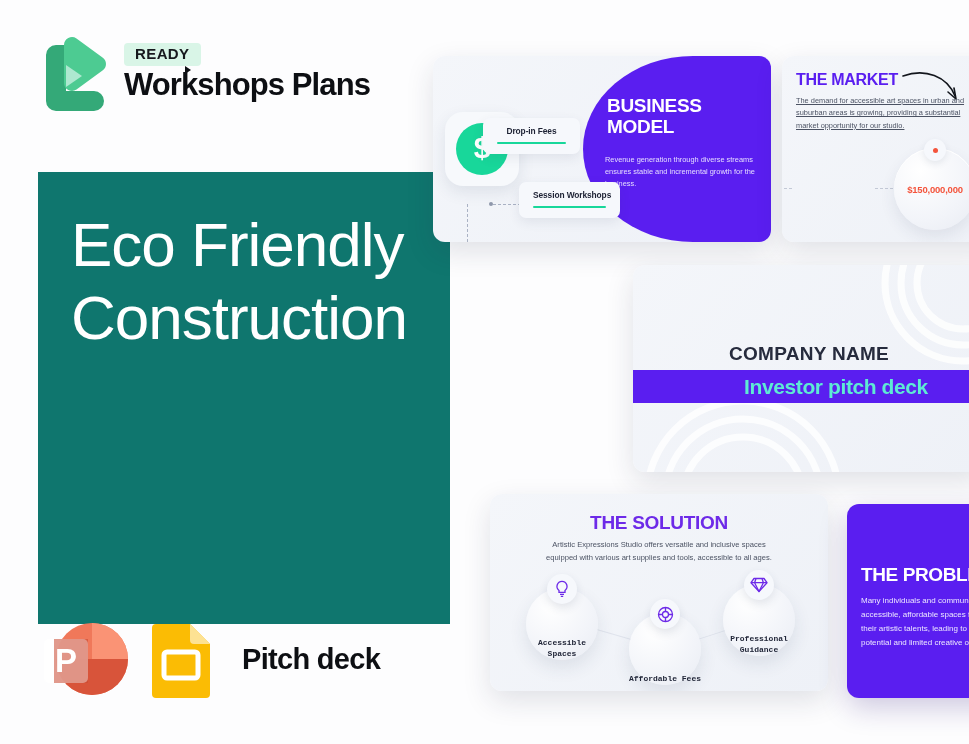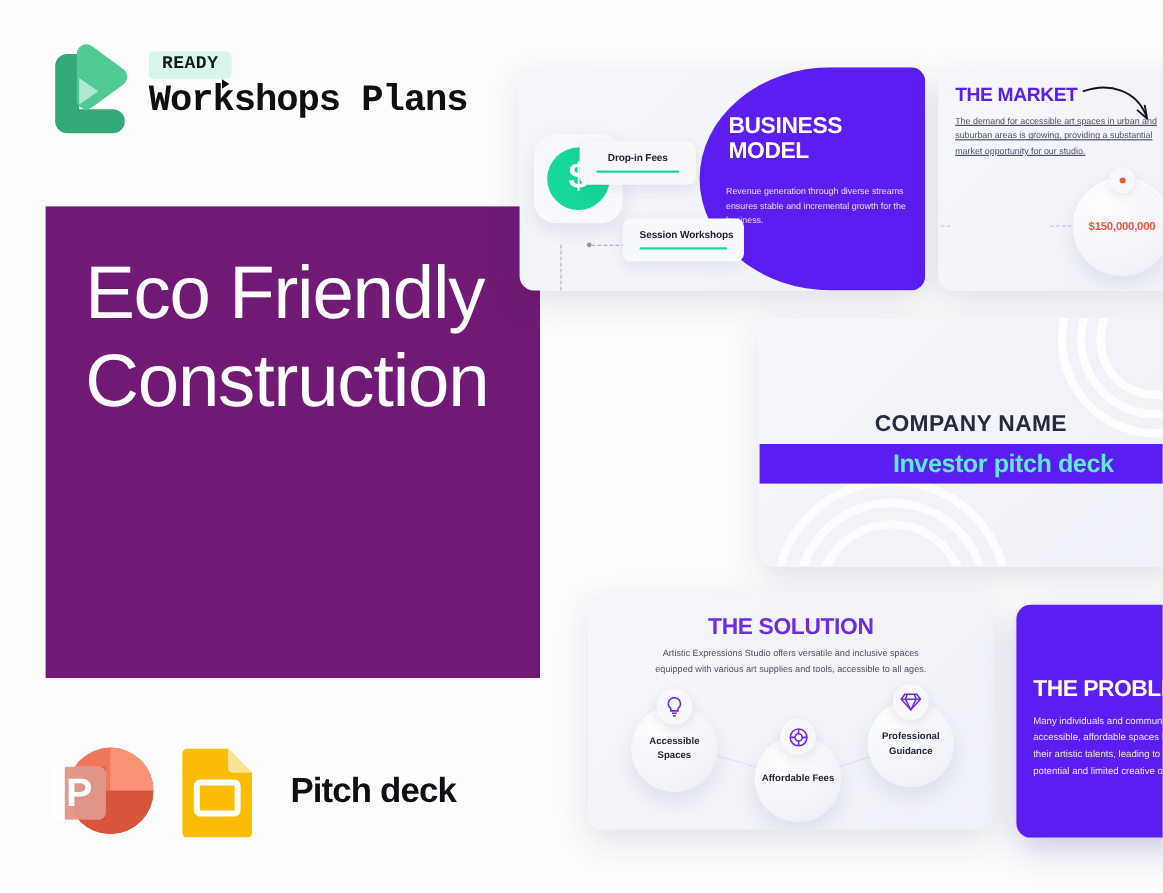--- a/index.html
+++ b/index.html
@@ -8,39 +8,39 @@
     background:#ffffff;
     font-family:"Liberation Sans", sans-serif;
     overflow:hidden;
     position:relative;
   }
   .stage{position:absolute;left:0;top:0;width:969px;height:744px;overflow:hidden;background:#fdfdfe;}
 
   
   .brand{position:absolute;left:38px;top:33px;display:flex;align-items:center;gap:14px;}
   .brand-mark{position:relative;width:72px;height:80px;flex:none;}
-  .brand-text{display:flex;flex-direction:column;gap:2px;font-family:Liberation Mono, monospace;}
+  .brand-text{display:flex;flex-direction:column;gap:2px;}
   .ready-badge{
     align-self:flex-start;background:#d9f5e7;color:#16181d;
     font-size:15px;font-weight:700;letter-spacing:.4px;
     padding:3px 11px 4px;border-radius:4px;line-height:1.1;
   }
   .brand-name{
     font-size:31px;font-weight:800;color:#0d0f13;letter-spacing:-0.9px;
     line-height:1.12;position:relative;white-space:nowrap;
   }
   .brand-name .tick{
     position:absolute;left:61px;top:-2px;width:0;height:0;
     border-left:6px solid #0d0f13;border-top:4px solid transparent;border-bottom:4px solid transparent;
   }
 
   
   .hero{
-    position:absolute;left:38px;top:172px;width:412px;height:393px;
-    background:#701a75;
+    position:absolute;left:38px;top:172px;width:412px;height:452px;
+    background:#0f766e;
   }
   .hero-title{
     position:absolute;left:33px;top:36px;width:400px;
     color:#ffffff;font-size:62px;line-height:1.18;font-weight:400;
     letter-spacing:-1px;white-space:nowrap;
   }
 
   
   .formats{position:absolute;left:42px;top:619px;display:flex;align-items:center;gap:20px;}
   .fmt-ppt{position:relative;width:86px;height:80px;flex:none;}
@@ -123,21 +123,21 @@
   .cn-band span{font-size:21px;font-weight:800;color:#5eead4;letter-spacing:-0.4px;margin-left:20px;}
 
   
   #slide-solution{left:490px;top:494px;width:338px;height:197px;}
   .sol-title{position:absolute;left:0;right:0;top:18px;text-align:center;font-size:19px;font-weight:800;color:#6d2ae8;letter-spacing:-0.3px;}
   .sol-body{position:absolute;left:50px;right:50px;top:44px;text-align:center;font-size:7.6px;line-height:1.72;color:#4b5263;}
   .sol-node{
     position:absolute;width:72px;height:72px;border-radius:50%;
     background:radial-gradient(circle at 34% 26%,#ffffff 0%,#f2f4f9 60%,#e9ecf3 100%);
     box-shadow:0 8px 18px rgba(40,55,90,.10);
-    display:flex;align-items:center;justify-content:center;text-align:center;
+    display:flex;align-items:flex-end;justify-content:center;text-align:center;font-family:Liberation Mono, monospace;
   }
   .sol-node span{font-size:8px;font-weight:700;color:#222739;line-height:1.45;}
   .sol-badge{
     position:absolute;left:50%;top:-14px;transform:translateX(-50%);
     width:30px;height:30px;border-radius:50%;background:#f6f8fc;
     box-shadow:0 4px 10px rgba(40,55,90,.12);
     display:flex;align-items:center;justify-content:center;
   }
   #sol-n0{left:36px;top:94px;}
   #sol-n1{left:139px;top:119px;}

